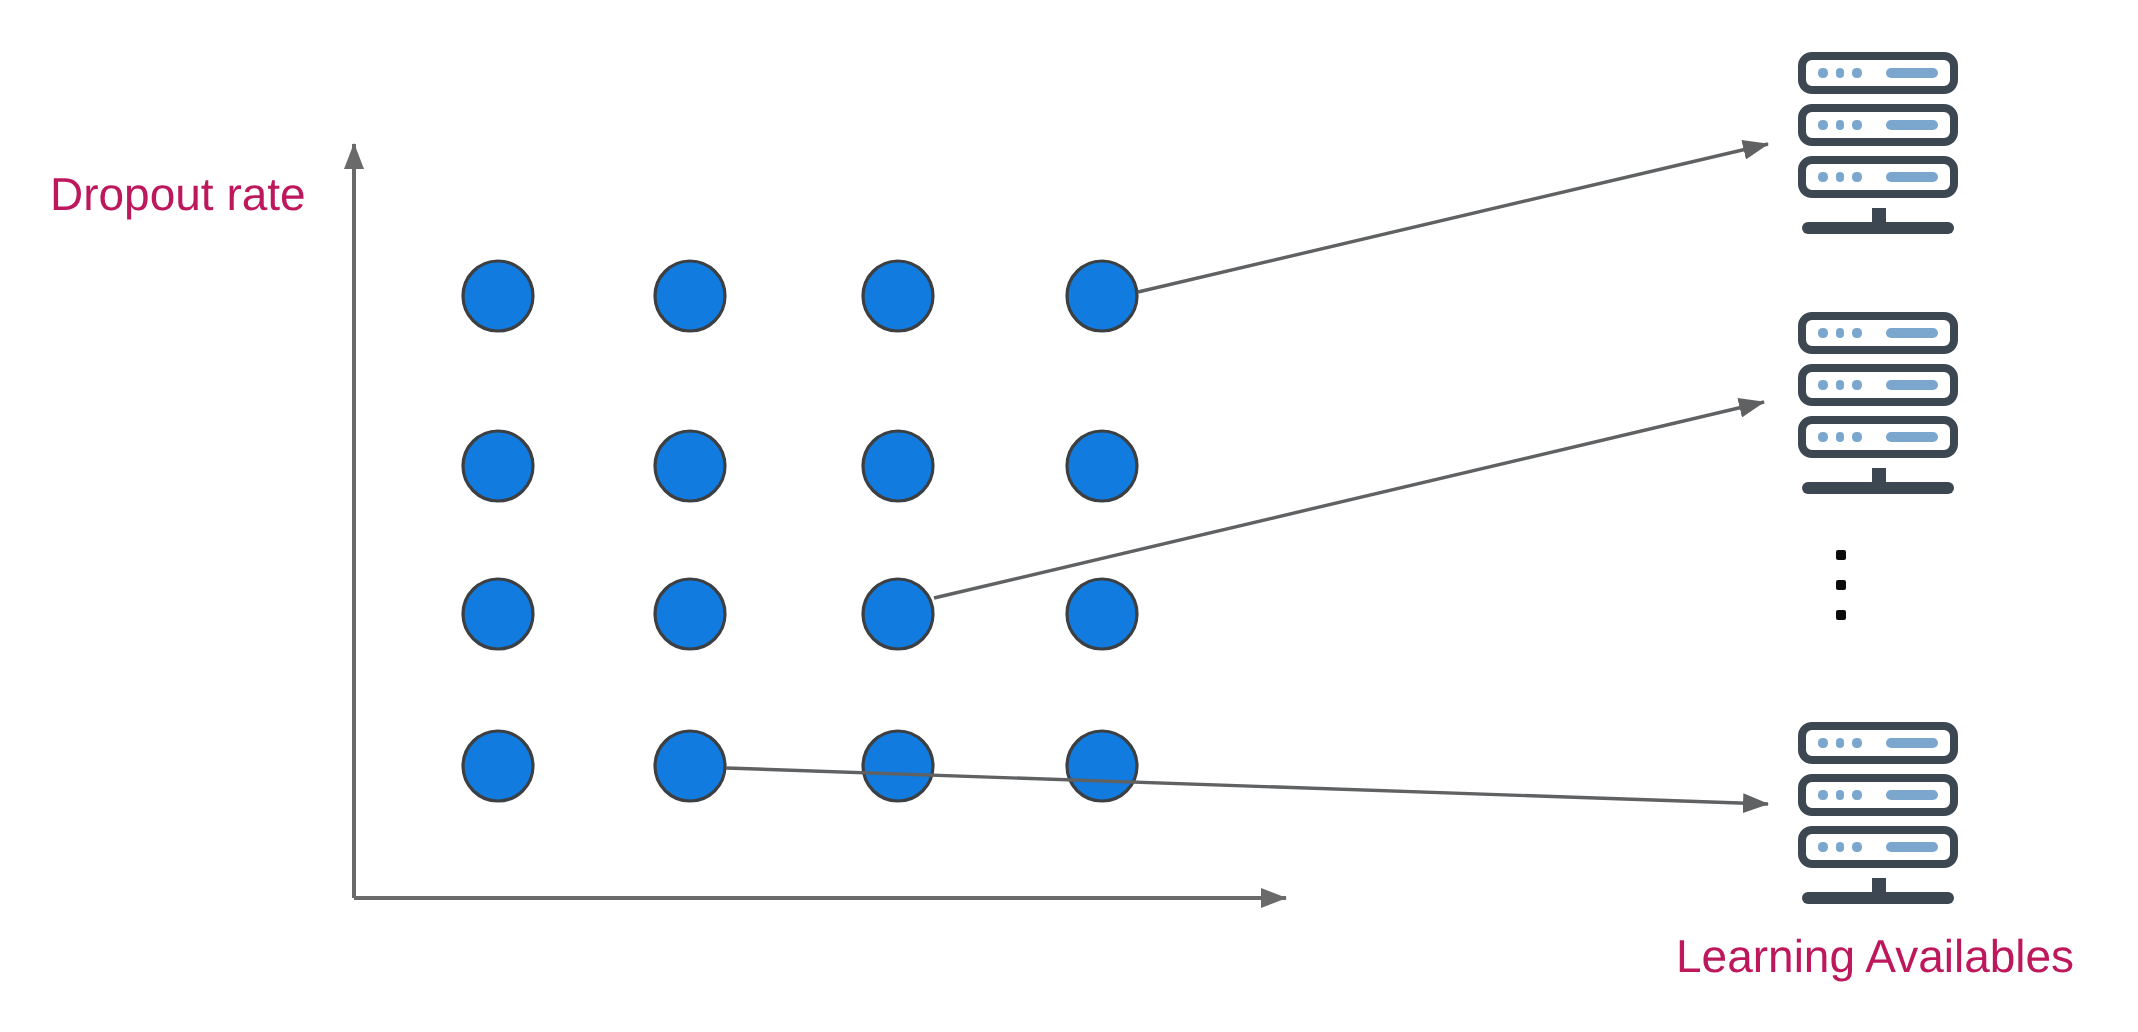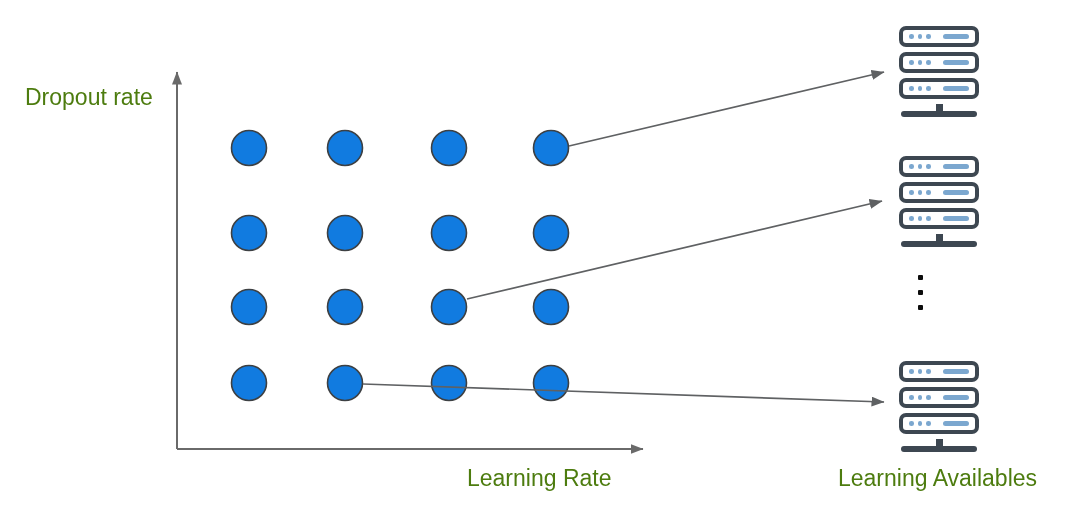--- a/index.html
+++ b/index.html
@@ -10,21 +10,21 @@
     position: relative;
     overflow: hidden;
   }
   .canvas { position: absolute; inset: 0; width: 1069px; height: 516px; }
   #plot-svg { position: absolute; left: 0; top: 0; }
 
   .diagram-label {
     position: absolute;
     font-size: 23px;
     line-height: 1.05;
-    color: #4d7c0f;
+    color: #be185d;
     white-space: nowrap;
   }
   #label-dropout  { left: 25px;  top: 85px;  }
   #label-learning { left: 467px; top: 466px; }
   #label-machines { left: 838px; top: 466px; }
 
   
   .server {
     position: absolute;
     width: 80px;
@@ -97,21 +97,20 @@
       <circle cx="345" cy="383" r="17.5" fill="#117be0" stroke="#3d4043" stroke-width="1.6"></circle>
       <circle cx="449" cy="383" r="17.5" fill="#117be0" stroke="#3d4043" stroke-width="1.6"></circle>
       <circle cx="551" cy="383" r="17.5" fill="#117be0" stroke="#3d4043" stroke-width="1.6"></circle>
       <line x1="569" y1="146" x2="884" y2="72" stroke="#5f6163" stroke-width="1.7" marker-end="url(#ah-map)"></line>
       <line x1="467" y1="299" x2="882" y2="201" stroke="#5f6163" stroke-width="1.7" marker-end="url(#ah-map)"></line>
       <line x1="363" y1="384" x2="884" y2="402" stroke="#5f6163" stroke-width="1.7" marker-end="url(#ah-map)"></line>
     </svg>
 
   <div class="diagram-label" id="label-dropout">Dropout rate</div>
 
-  <div class="diagram-label" id="label-learning">Learning Rate</div>
 
   <div class="diagram-label" id="label-machines">Learning Availables</div>
 
   <div class="server server-1">
     <div class="unit">
       <span class="udots">
           <i></i>
           <i></i>
           <i></i>
         </span>

